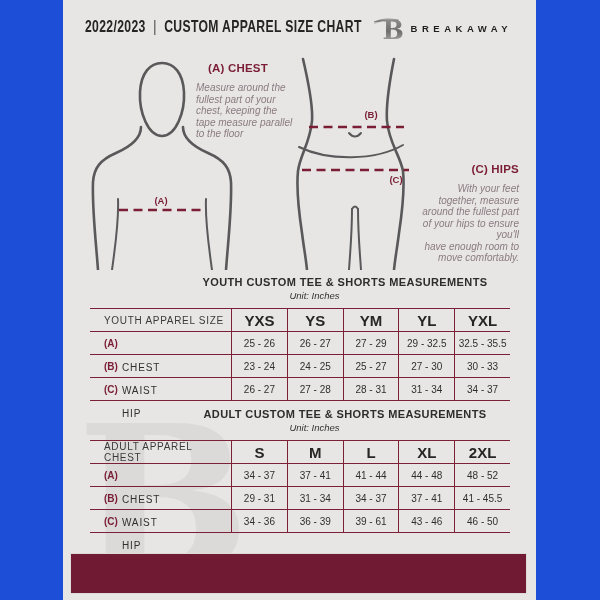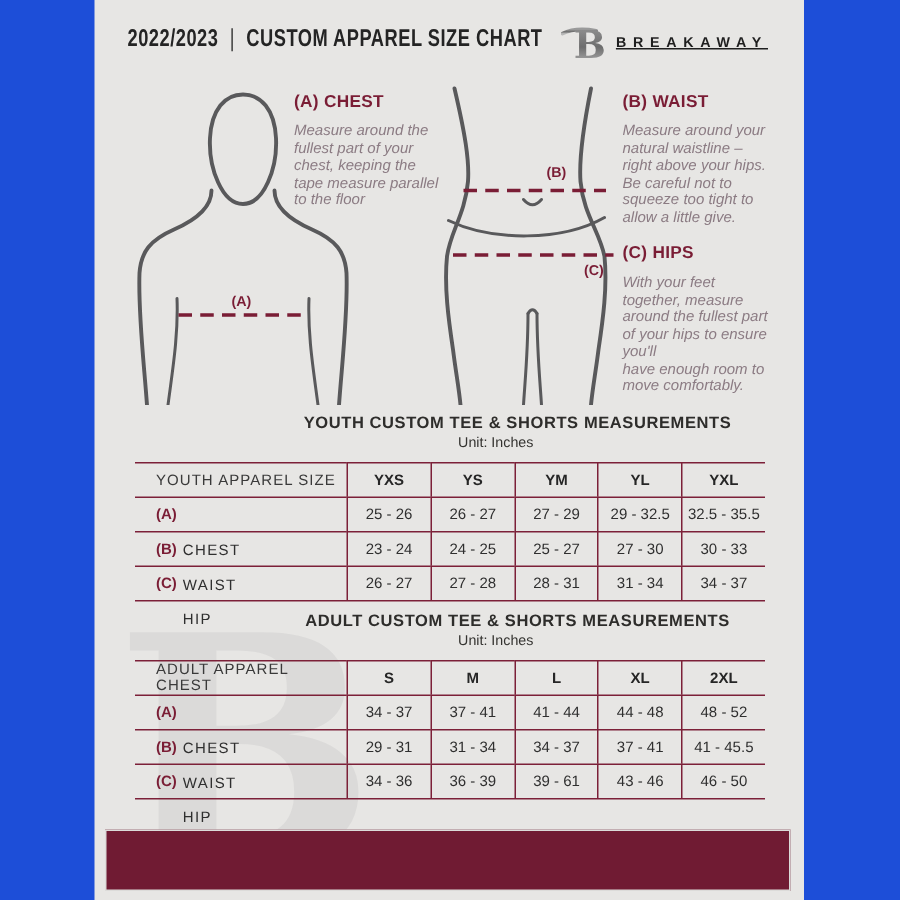--- a/index.html
+++ b/index.html
@@ -15,59 +15,59 @@
   body{background:#222;font-family:"Liberation Sans",sans-serif;}
   .stage{position:relative;width:600px;height:600px;background:#1d4ed8;overflow:hidden;}
   .page{position:absolute;left:63px;top:0;width:473px;height:600px;background:var(--page);}
 
   
   .doc-title{position:absolute;left:22px;top:18px;display:flex;gap:9px;white-space:nowrap;
     font-weight:bold;font-size:14.5px;letter-spacing:.4px;color:#242424;
     transform:scale(.84,1.12);transform-origin:left center;}
   .doc-title .sep{font-weight:normal;color:#3a3a3a;}
   .brand{position:absolute;right:24px;top:14px;display:flex;align-items:center;gap:7px;}
-  .brand-name{font-size:9.5px;font-weight:bold;letter-spacing:4.5px;color:#1f1f1f;white-space:nowrap;text-decoration:underline;}
+  .brand-name{font-size:9.5px;font-weight:bold;letter-spacing:4.5px;color:#1f1f1f;white-space:nowrap;}
   .logo{width:30px;height:29px;display:block;}
 
   
   .watermark{position:absolute;left:14px;top:398px;font-family:"DejaVu Serif",serif;
     font-weight:bold;font-size:205px;line-height:1;color:rgba(70,70,80,0.07);pointer-events:none;}
 
   
   .fig{position:absolute;}
   .fig-torso{left:12px;top:57px;width:165px;height:213px;}
   .fig-lower{left:220px;top:57px;width:135px;height:213px;}
   .fig path, .fig ellipse{fill:none;stroke:var(--fig);stroke-width:2.6;stroke-linecap:round;}
   .fig .thin{stroke-width:2;}
   .fig .dash{stroke:var(--maroon);stroke-width:2.4;stroke-dasharray:9 5.5;stroke-linecap:butt;}
   .fig text{font-family:"Liberation Sans",sans-serif;font-weight:bold;font-size:9.5px;fill:var(--maroon);}
 
   
   .mblock{position:absolute;}
-  .mblock h3{font-size:11.5px;font-weight:bold;color:var(--maroon);letter-spacing:.2px;margin-bottom:8px;}
+  .mblock h3{font-size:11.5px;font-weight:bold;color:var(--maroon);letter-spacing:.2px;margin-bottom:8px;margin-left:12px;}
   .mblock p{font-size:10px;font-style:italic;color:var(--desc);line-height:11.5px;white-space:pre-line;}
   .mb-chest{left:133px;top:62px;width:116px;}
   .mb-waist{left:352px;top:62px;width:122px;}
-  .mb-hips{left:352px;top:163px;width:124px;}
+  .mb-hips{left:332px;top:163px;width:124px;text-align:right;}
 
   
   .tbl-title{position:absolute;left:0;width:564px;text-align:center;font-weight:bold;
     font-size:11px;letter-spacing:.4px;color:var(--ink);}
-  .tbl-unit{position:absolute;left:16px;width:503px;text-align:center;
+  .tbl-unit{position:absolute;left:0;width:503px;text-align:center;font-style:italic;
     font-size:9.5px;color:#343330;}
   .t-youth-title{top:276px;} .t-youth-unit{top:290px;}
   .t-adult-title{top:408px;} .t-adult-unit{top:422px;}
   .size-table{position:absolute;left:27px;width:420px;display:grid;
     grid-template-columns:141px repeat(5,1fr);border-bottom:1.5px solid var(--line);}
   .tb-youth{top:308px;text-align:center;} .tb-adult{top:440px;}
   .cell{height:23px;display:flex;align-items:center;justify-content:center;
     border-top:1.5px solid var(--line);font-size:10px;color:#2f2f2f;}
   .size-table > .cell:not(:nth-child(6n+1)){border-left:1.5px solid var(--line);}
   .cell.label{justify-content:flex-start;padding-left:14px;}
-  .cell.head{font-weight:bold;font-size:10px;color:#262626;}
+  .cell.head{font-weight:bold;font-size:15px;color:#262626;}
   .cell.colhead{font-weight:normal;font-size:10px;letter-spacing:.7px;color:#3a3a3a;}
   .pfx{color:var(--maroon);font-weight:bold;margin-right:4px;}
   .rowlbl{letter-spacing:.9px;color:#2f2f2f;margin-top:48px;}
 
   
   .footer-band{position:absolute;left:7px;top:553px;width:457px;height:41px;
     background:var(--band);border:1px solid #dcdbd9;}
 </style>
 </head>
 <body>
@@ -123,29 +123,20 @@
       <path class="thin" d="M66,76 Q72,83 78,76"></path>
       <path class="thin" d="M69,152 Q72,147 75,152"></path>
       <path class="thin" d="M69,152 C69,177 67,197 66,213"></path>
       <path class="thin" d="M75,152 C75,177 77,197 78,213"></path>
       <line class="dash" x1="26" y1="70" x2="121" y2="70" stroke="#7A1D35" stroke-width="2.4" stroke-dasharray="9 5.5"></line>
       <line class="dash" x1="19" y1="113" x2="126" y2="113" stroke="#7A1D35" stroke-width="2.4" stroke-dasharray="9 5.5"></line>
       <text x="88" y="61" text-anchor="middle">(B)</text>
       <text x="113" y="126" text-anchor="middle">(C)</text>
     </svg>
 
-    <div class="mblock mb-waist">
-      <h3>(B) WAIST</h3>
-      <p>Measure around your
-natural waistline –
-right above your hips.
-Be careful not to
-squeeze too tight to
-allow a little give.</p>
-    </div>
 
     <div class="mblock mb-hips">
       <h3>(C) HIPS</h3>
       <p>With your feet
 together, measure
 around the fullest part
 of your hips to ensure
 you'll
 have enough room to
 move comfortably.</p>

